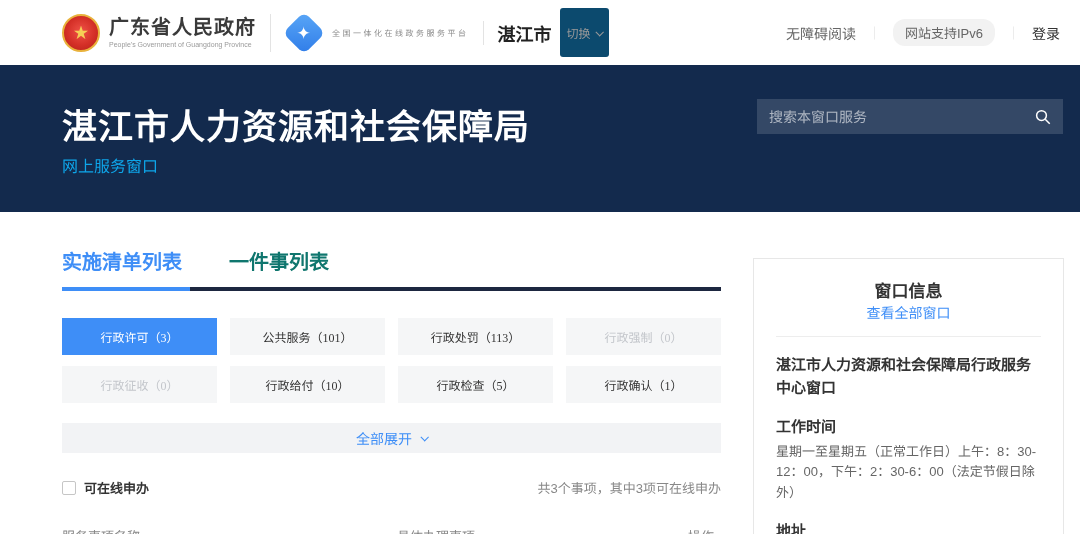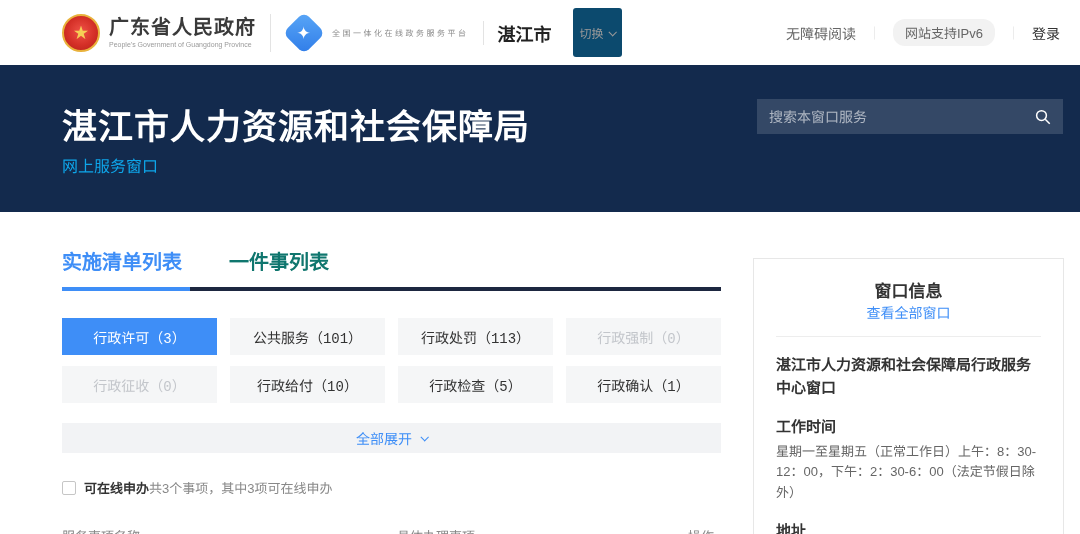--- a/index.html
+++ b/index.html
@@ -33,21 +33,21 @@
     border-radius:7px;transform:rotate(45deg);
     display:flex;align-items:center;justify-content:center;
   }
   .svc-badge span{transform:rotate(-45deg);color:#fff;font-size:17px;line-height:1;}
   .logo-texts{display:flex;flex-direction:column;line-height:1.15;}
   .logo-title{font-size:20px;font-weight:bold;color:#3a3a3a;letter-spacing:1px;white-space:nowrap;}
   .logo-sub-en{font-size:7px;color:#9a9a9a;white-space:nowrap;margin-top:2px;}
   .logo-sub-cn{font-size:8px;color:#8a8a8a;letter-spacing:2.5px;white-space:nowrap;margin-top:3px;}
   .vdiv{width:1px;height:38px;background:#e3e3e3;}
   .vdiv.short{height:24px;}
-  .city-block{display:flex;align-items:center;gap:21px;justify-content:flex-end;}
+  .city-block{display:flex;align-items:center;gap:8px;justify-content:flex-end;}
   .city-name{font-size:18px;font-weight:bold;color:#222;white-space:nowrap;}
   .switch-pill{
     font-size:12px;color:#999;background:#0c4a6e;border-radius:3px;
     padding:16px 7px;display:flex;align-items:center;white-space:nowrap;cursor:pointer;
   }
   .chev{
     display:inline-block;width:6px;height:6px;
     border-right:1.5px solid currentColor;border-bottom:1.5px solid currentColor;
     transform:rotate(45deg) translateY(-1px);margin-left:5px;
   }
@@ -91,34 +91,34 @@
   }
   .tab-underline::before{
     content:"";position:absolute;left:0;top:0;width:128px;height:4px;background:var(--accent);
   }
   .cat-grid{
     position:absolute;left:62px;top:318px;width:659px;
     display:grid;grid-template-columns:repeat(4,1fr);gap:11px 13px;
   }
   .cat-btn{
     height:37px;display:flex;align-items:center;justify-content:center;
-    background:#f5f6f7;color:#333;font-size:14px;cursor:pointer;white-space:nowrap;
-    border:none;font-family:Liberation Mono, monospace;
+    background:#f5f6f7;color:#333;font-size:12px;cursor:pointer;white-space:nowrap;
+    border:none;font-family:Liberation Serif, serif;
   }
   .cat-btn.active{background:var(--accent);color:#fff;}
   .cat-btn.disabled{color:#c3c6cb;cursor:default;}
   .expand-bar{
     position:absolute;left:62px;top:423px;width:659px;height:30px;background:#f2f3f5;
     display:flex;align-items:center;justify-content:center;gap:4px;
     color:var(--accent);font-size:14px;cursor:pointer;
   }
   .expand-bar .chev{border-color:var(--accent);}
   .filter-row{
     position:absolute;left:62px;top:478px;width:659px;
-    display:flex;align-items:center;
+    display:flex;align-items:center;justify-content:space-between;
   }
   .chk-wrap{display:flex;align-items:center;gap:8px;cursor:pointer;}
   .checkbox{width:14px;height:14px;border:1px solid #c6c6c6;border-radius:2px;background:#fff;}
   .chk-label{font-size:13px;color:#333;font-weight:600;}
   .count-text{font-size:13px;color:#888;}
   .list-header{
     position:absolute;left:62px;top:526px;width:659px;height:20px;
     font-size:13px;color:#888;
   }
   .list-header .col-name{position:absolute;left:0;top:0;}

